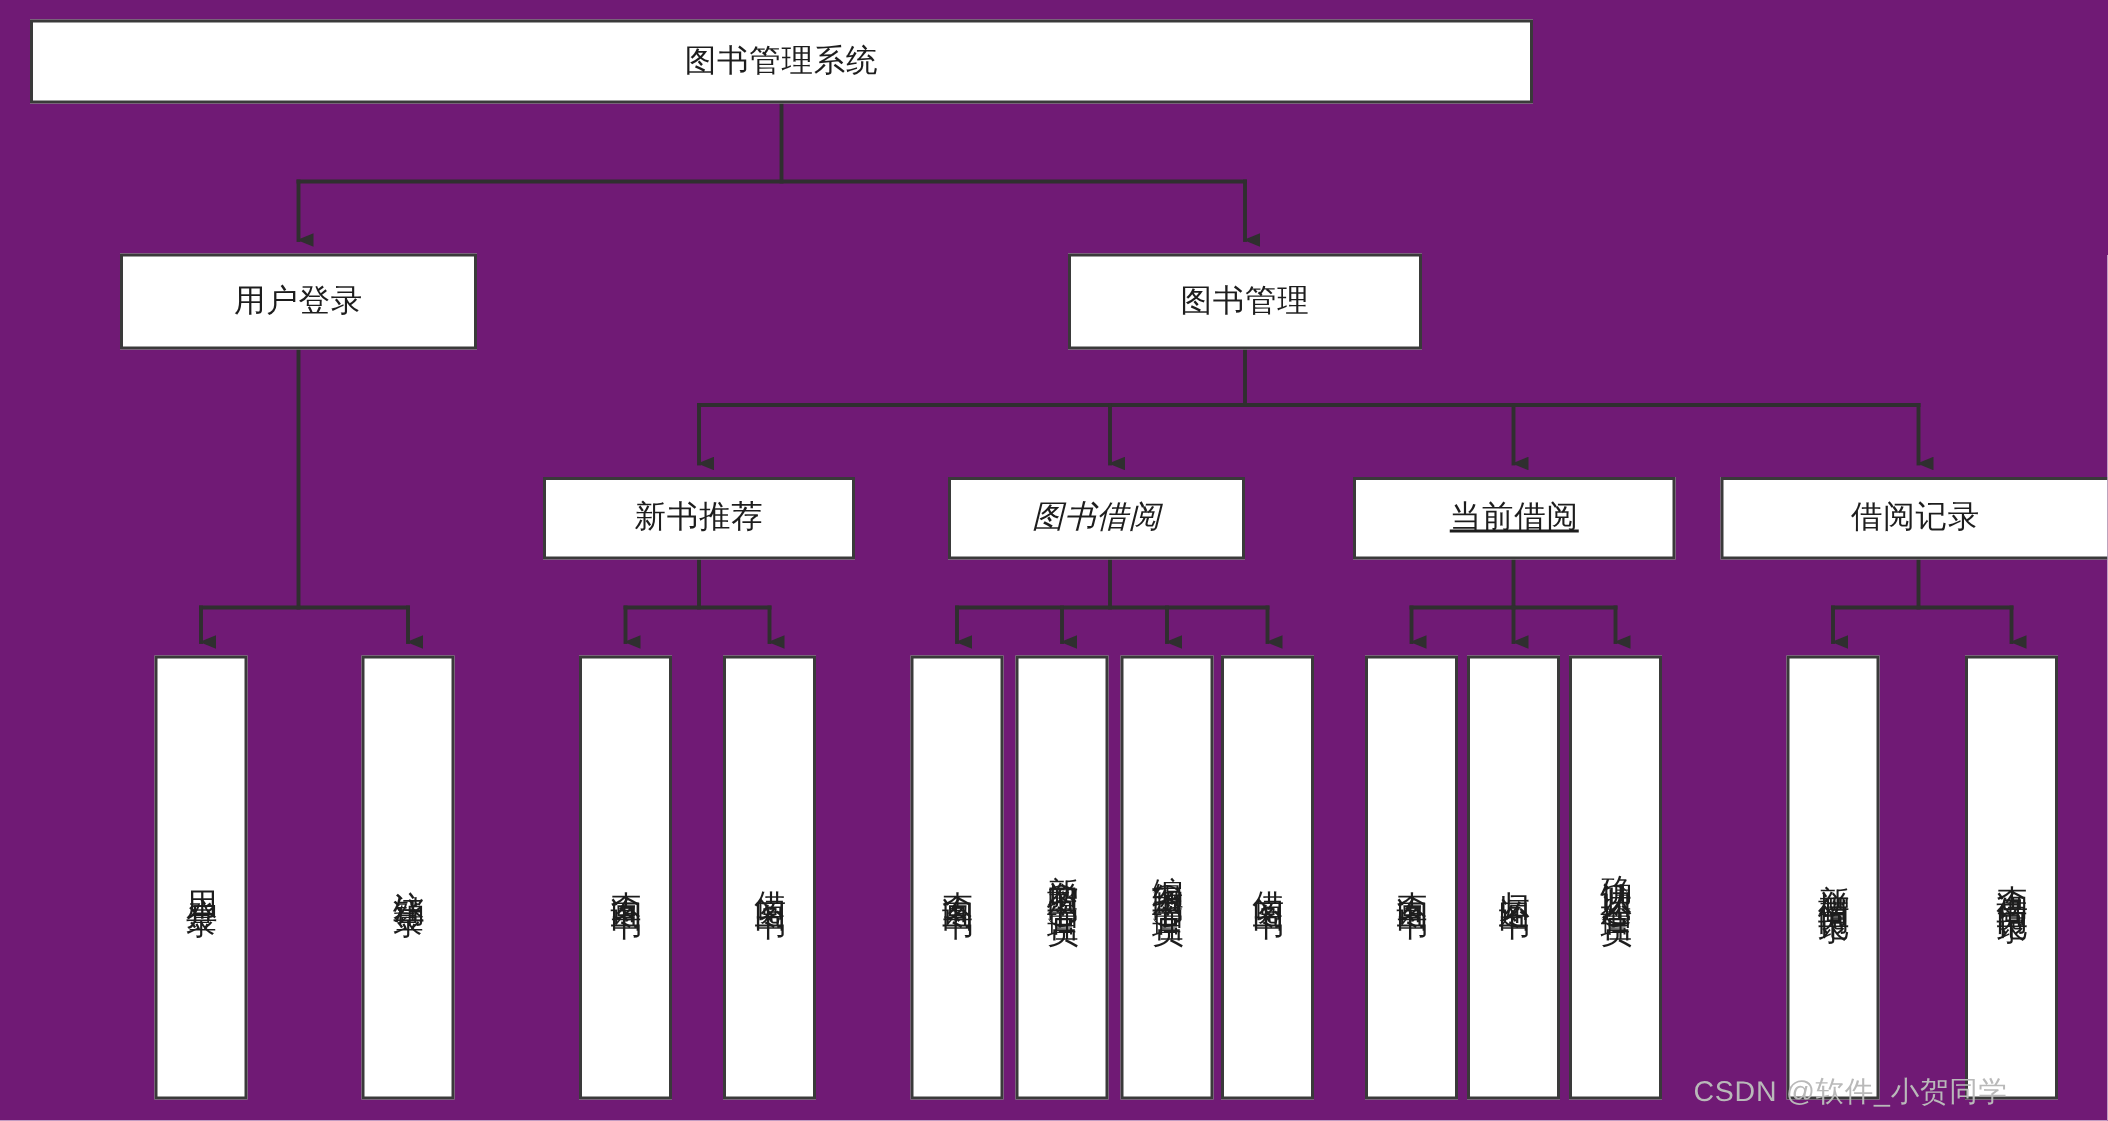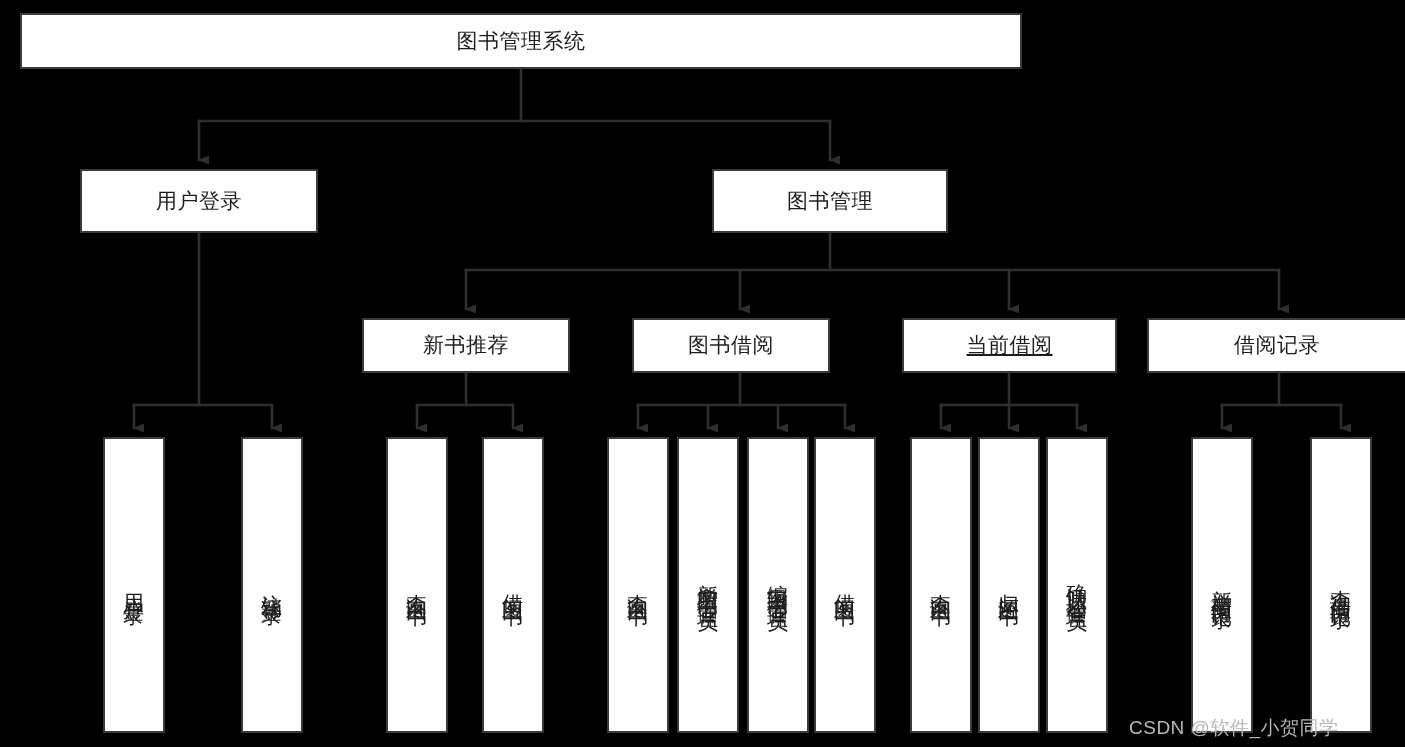--- a/index.html
+++ b/index.html
@@ -7,21 +7,21 @@
     padding: 0;
     background: #ffffff;
   }
   body {
     font-family: "Liberation Sans", "DejaVu Sans", sans-serif;
   }
   #canvas {
     position: relative;
     width: 1405px;
     height: 747px;
-    background: #000000;
+    background: #701a75;
     overflow: hidden;
   }
   svg.wires {
     position: absolute;
     left: 0;
     top: 0;
     width: 1405px;
     height: 747px;
   }
   .node {
@@ -129,21 +129,21 @@
   <div class="node horizontal" style="left:80px; top:169px; width:238px; height:64px;">
     <span class="label">用户登录</span>
   </div>
   <div class="node horizontal" style="left:712px; top:169px; width:236px; height:64px;">
     <span class="label">图书管理</span>
   </div>
 
   <div class="node horizontal" style="left:362px; top:318px; width:208px; height:55px;">
     <span class="label">新书推荐</span>
   </div>
-  <div class="node horizontal" style="left:632px; top:318px; width:198px; height:55px;">
+  <div class="node horizontal" style="left:632px; top:318px; width:198px; height:55px;font-style:italic;">
     <span class="label">图书借阅</span>
   </div>
   <div class="node horizontal" style="left:902px; top:318px; width:215px; height:55px;text-decoration:underline;">
     <span class="label">当前借阅</span>
   </div>
   <div class="node horizontal" style="left:1126px; top:318px; width:260px; height:55px;margin-left:21px;">
     <span class="label">借阅记录</span>
   </div>
 
   <div class="node vertical" style="left:103px; top:437px; width:62px; height:296px;">

